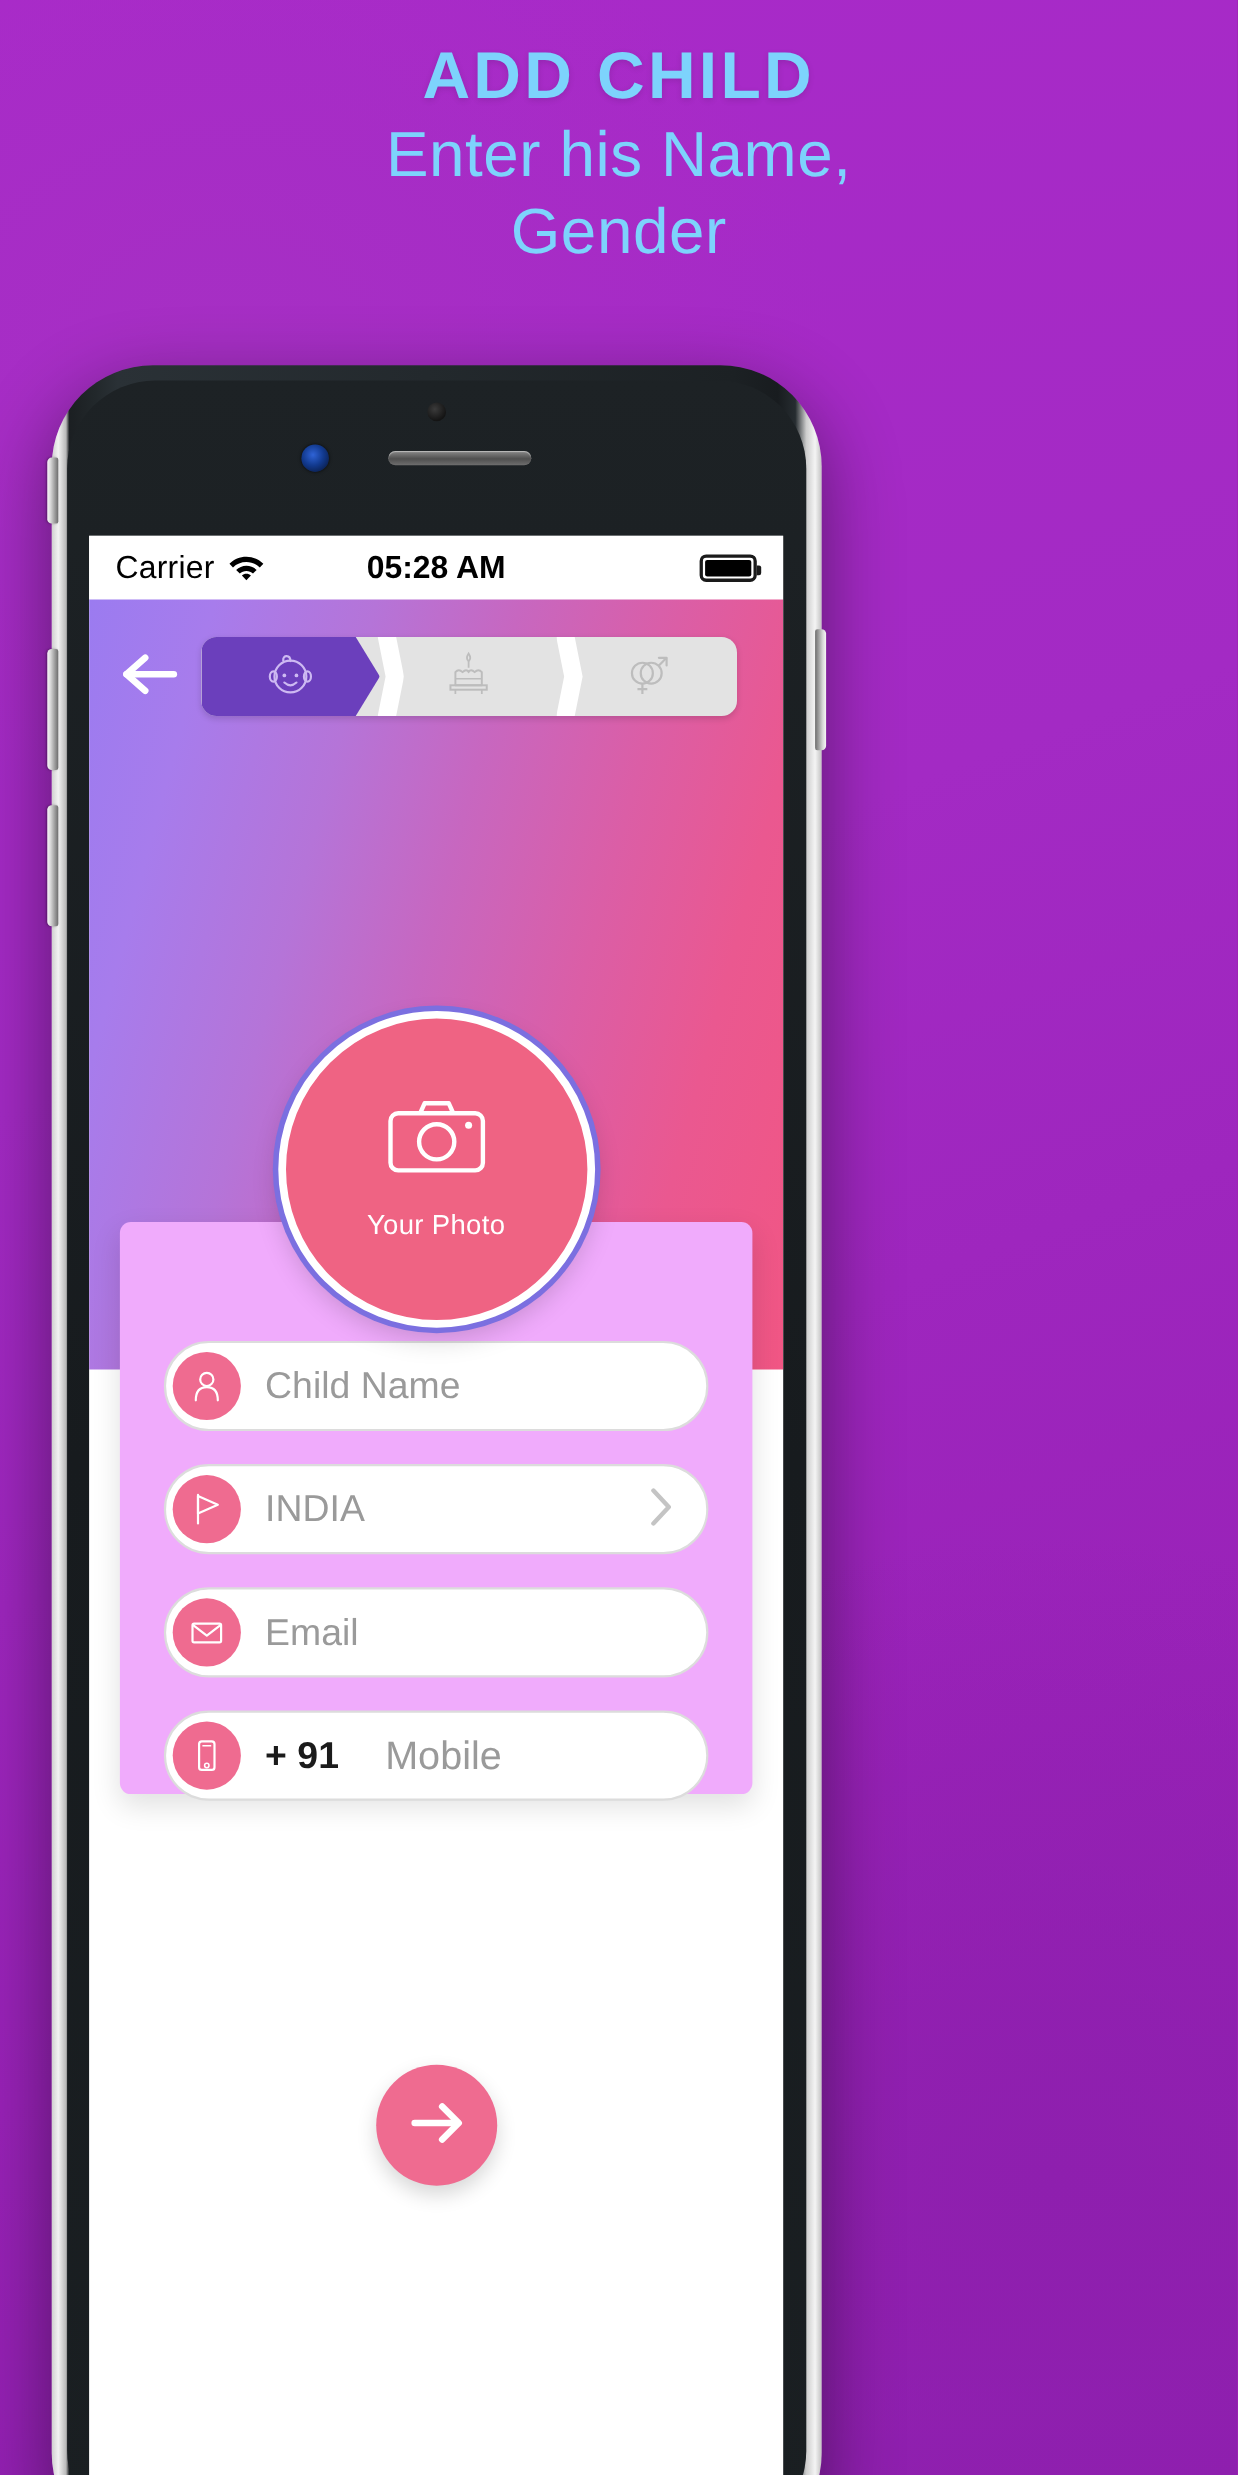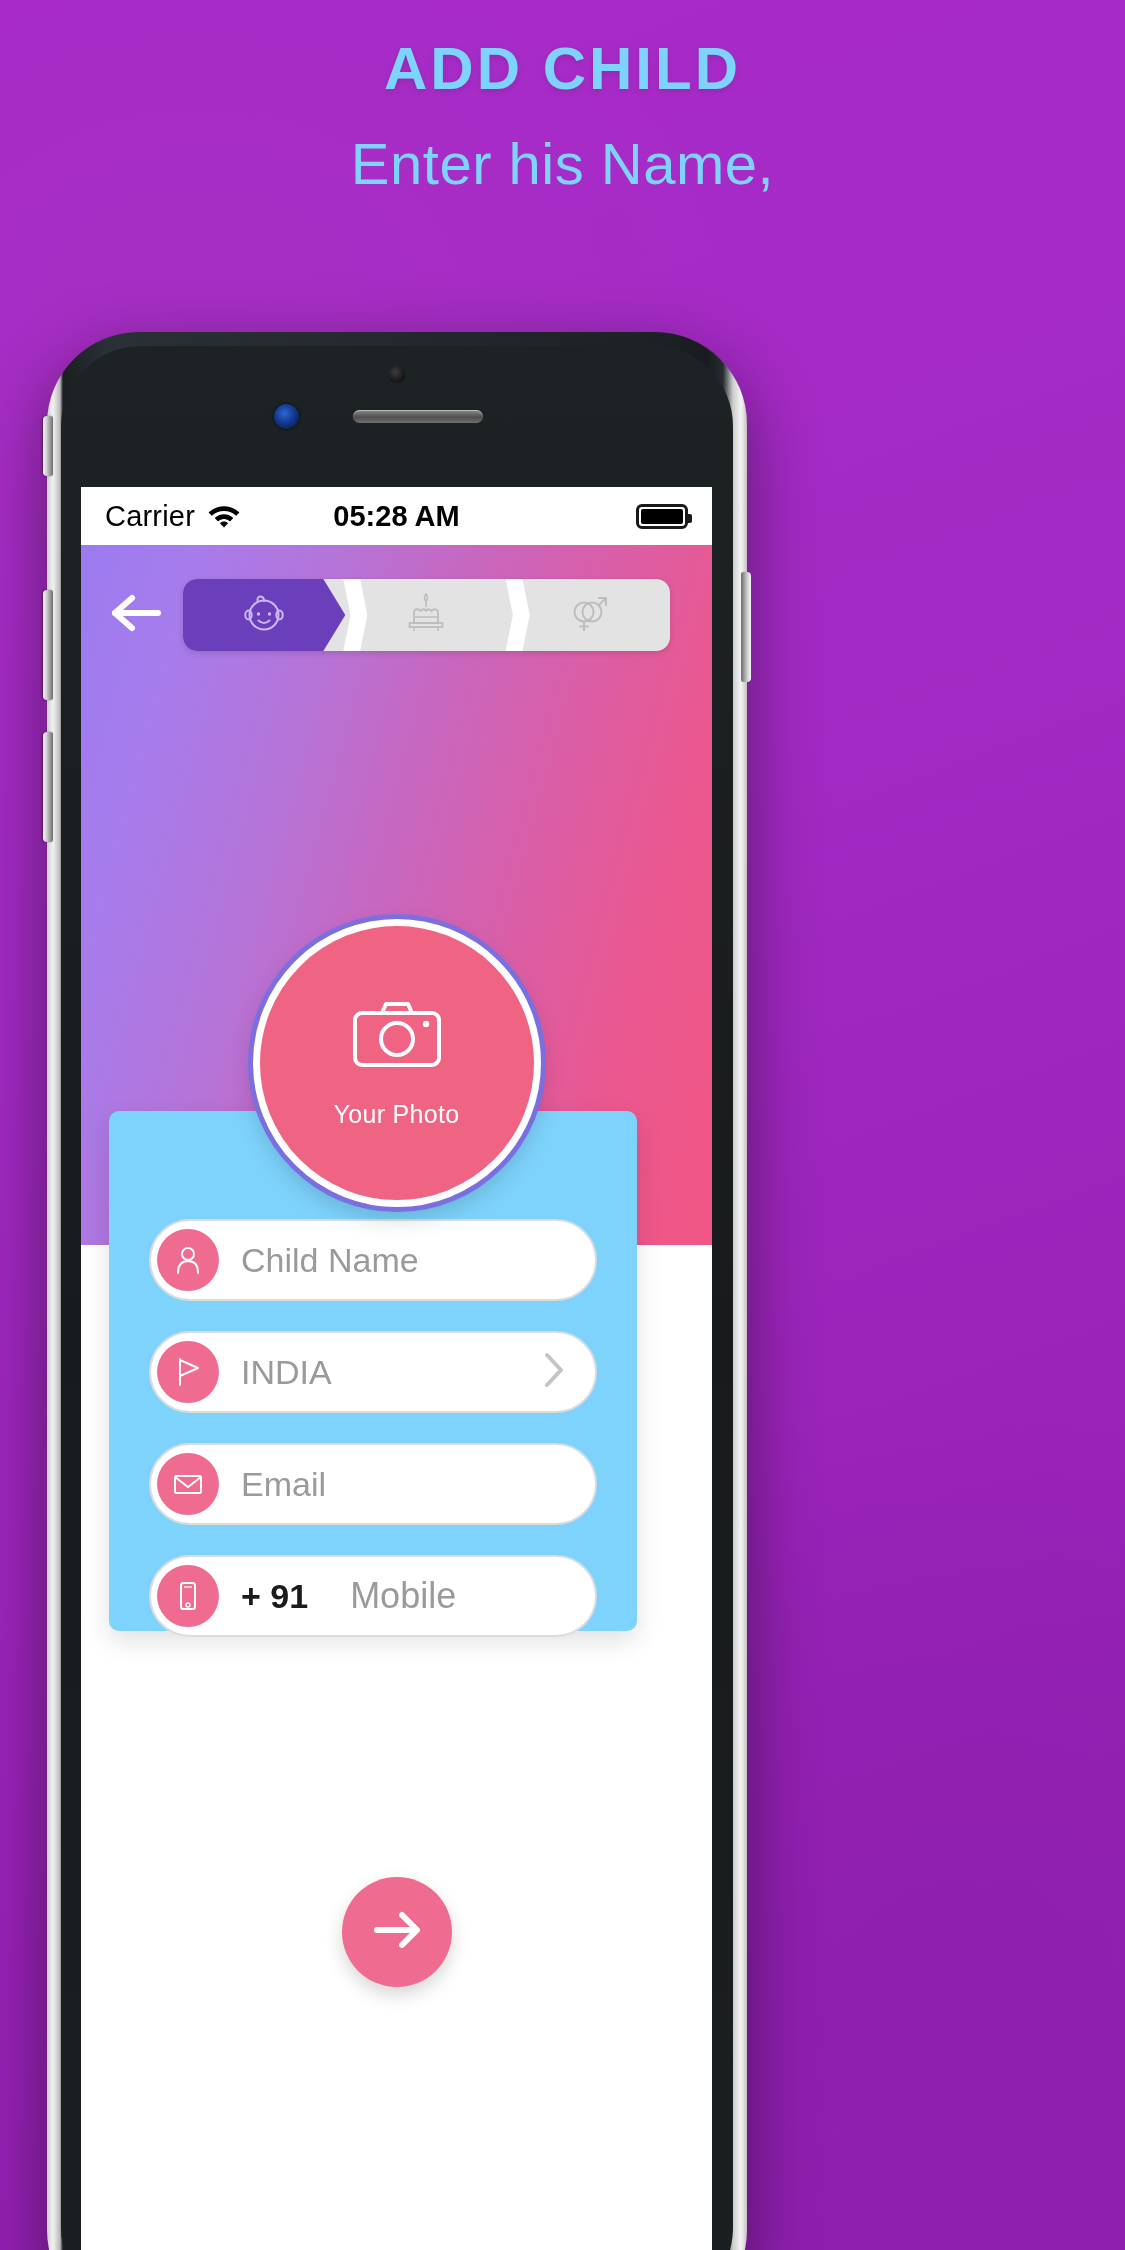--- a/index.html
+++ b/index.html
@@ -23,21 +23,21 @@
   
   #promo-text{
     position:absolute; top:0; left:0; width:1125px;
     padding-top:36px; text-align:center; color:#7dd3fc;
   }
   #promo-title{
     font-size:60px; font-weight:bold; letter-spacing:3px; line-height:1.1;
     text-shadow:0 2px 6px rgba(0,0,0,.12);
   }
   #promo-sub{
-    margin-top:27px; font-size:58px; font-weight:300; line-height:1.2;
+    margin-top:4px; font-size:58px; font-weight:300; line-height:1.2;
     letter-spacing:.5px;
   }
   #promo-sub span{ display:block; }
 
   
   #phone{
     position:absolute; left:47px; top:332px;
     width:700px; height:1990px;
   }
   #phone-frame{
@@ -161,22 +161,22 @@
     background:#ef6383;
     border:7px solid #fff;
     box-shadow:0 0 0 5px #7b6fe0, 0 10px 24px rgba(0,0,0,.18);
     display:flex; flex-direction:column; align-items:center; justify-content:center;
     cursor:pointer; z-index:6;
   }
   #photo-label{ color:#fff; font-size:25px; margin-top:24px; letter-spacing:.3px;}
 
   
   #form-card{
-    position:absolute; left:28px; top:624px; width:528px; height:520px;
-    background:#7dd3fc; border-radius:10px;
+    position:absolute; left:28px; top:624px; width:575px; height:520px;
+    background:#f0abfc; border-radius:10px;
     box-shadow:0 10px 26px rgba(0,0,0,.12);
     z-index:5; padding:108px 40px 0 40px;
   }
   .field{
     height:82px; margin-bottom:30px; border:2px solid #dcdcdc; border-radius:44px;
     display:flex; align-items:center; padding:0 6px 0 6px; background:#fff;
     cursor:text; position:relative;
   }
   .field-icon{
     width:62px; height:62px; border-radius:50%; background:#ef6b90;
@@ -197,20 +197,21 @@
 </style>
 </head>
 <body>
 
 <div id="promo-bg"></div>
 
 <div id="promo-text">
   <div id="promo-title">ADD CHILD</div>
   <div id="promo-sub">
     <span>Enter his Name,</span>
+    <span>Gender</span>
   </div>
 </div>
 
 <div id="phone">
   <div id="phone-frame">
     <div id="phone-inner"></div>
   </div>
 
   <div class="side-btn" id="btn-silent"></div>
   <div class="side-btn" id="btn-volup"></div>

